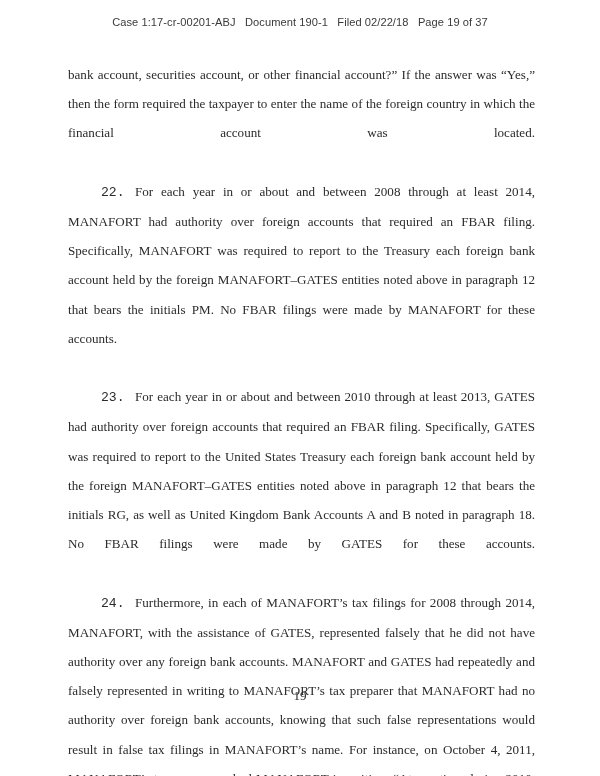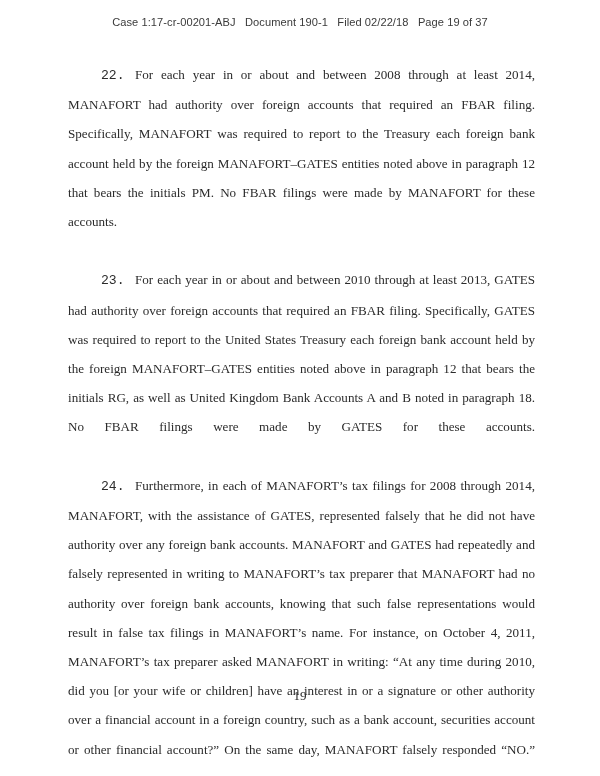--- a/index.html
+++ b/index.html
@@ -90,20 +90,21 @@
   }
 </style>
 </head>
 <body>
 
 <div class="page">
 
   <div class="ecf-header">Case 1:17-cr-00201-ABJ   Document 190-1   Filed 02/22/18   Page 19 of 37</div>
 
   <div class="body-block">
+    <p class="para cont">bank account, securities account, or other financial account?”  If the answer was “Yes,” then the form required the taxpayer to enter the name of the foreign country in which the financial account was located.</p>
 
     <p class="para numbered"><span class="para-num">22.</span><span>For each year in or about and between 2008 through at least 2014, MANAFORT had authority over foreign accounts that required an FBAR filing.  Specifically, MANAFORT was required to report to the Treasury each foreign bank account held by the foreign MANAFORT–GATES entities noted above in paragraph 12 that bears the initials PM.  No FBAR filings were made by MANAFORT for these accounts.</span></p>
 
     <p class="para numbered"><span class="para-num">23.</span><span>For each year in or about and between 2010 through at least 2013, GATES had authority over foreign accounts that required an FBAR filing.  Specifically, GATES was required to report to the United States Treasury each foreign bank account held by the foreign MANAFORT–GATES entities noted above in paragraph 12 that bears the initials RG, as well as United Kingdom Bank Accounts A and B noted in paragraph 18.  No FBAR filings were made by GATES for these accounts.</span></p>
 
     <p class="para numbered"><span class="para-num">24.</span><span>Furthermore, in each of MANAFORT’s tax filings for 2008 through 2014, MANAFORT, with the assistance of GATES, represented falsely that he did not have authority over any foreign bank accounts.  MANAFORT and GATES had repeatedly and falsely represented in writing to MANAFORT’s tax preparer that MANAFORT had no authority over foreign bank accounts, knowing that such false representations would result in false tax filings in MANAFORT’s name. For instance, on October 4, 2011, MANAFORT’s tax preparer asked MANAFORT in writing: “At any time during 2010, did you [or your wife or children] have an interest in or a signature or other authority over a financial account in a foreign country, such as a bank account, securities account or other financial account?”   On the same day, MANAFORT falsely responded “NO.”</span></p>
   </div>
 
   <div class="page-number">19</div>
 

